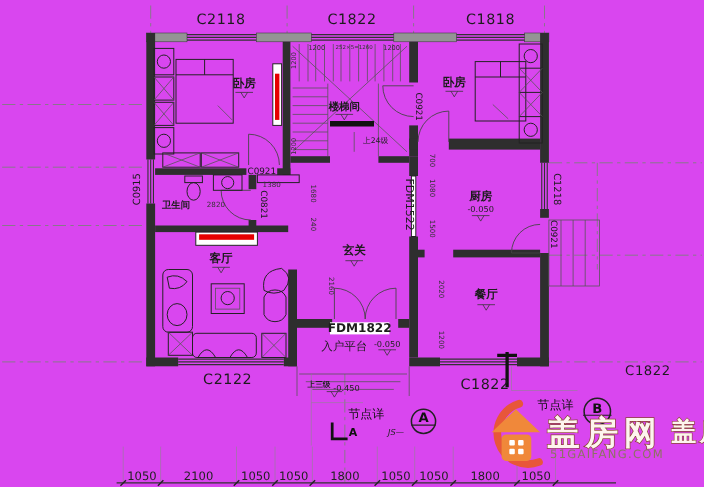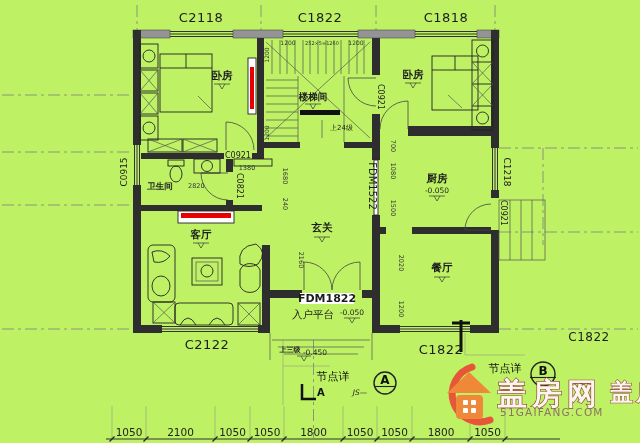--- a/index.html
+++ b/index.html
@@ -1,16 +1,16 @@
 <!DOCTYPE html>
 <html><head>
 <meta charset="utf-8">
 <style>
   html,body{margin:0;padding:0;background:#ffffff;}
-  .canvas{position:relative;width:640px;height:443px;background:#bef264;overflow:hidden;
+  .canvas{position:relative;width:640px;height:443px;background:#d946ef;overflow:hidden;
           font-family:"DejaVu Sans","Liberation Sans",sans-serif;}
   svg{position:absolute;left:0;top:0;}
   text{fill:#1c1c1c;font-family:"DejaVu Sans","Liberation Sans",sans-serif;}
   .code{font-size:13px;letter-spacing:.5px;}
   .code-sm{font-size:8px;}
   .room{font-size:10.5px;font-weight:bold;}
   .room-sm{font-size:8.5px;font-weight:bold;}
   .dim{font-size:6.5px;fill:#333;}
   .dim-b{font-size:10.5px;fill:#222;}
   .note{font-size:7px;fill:#222;}

